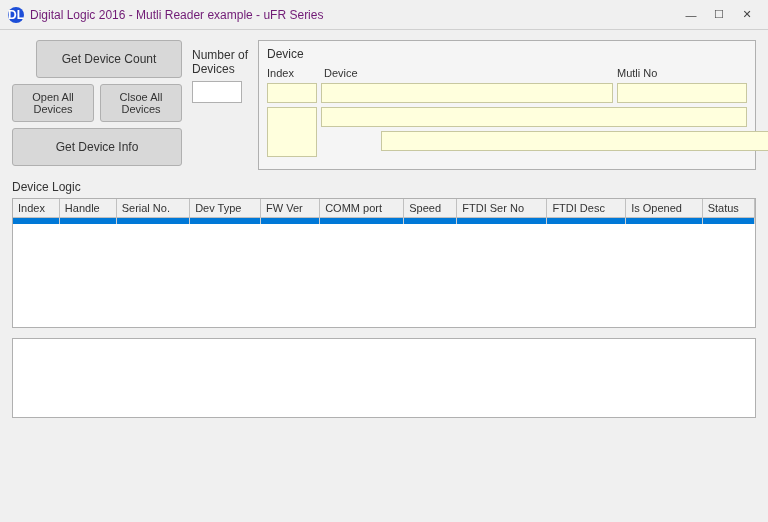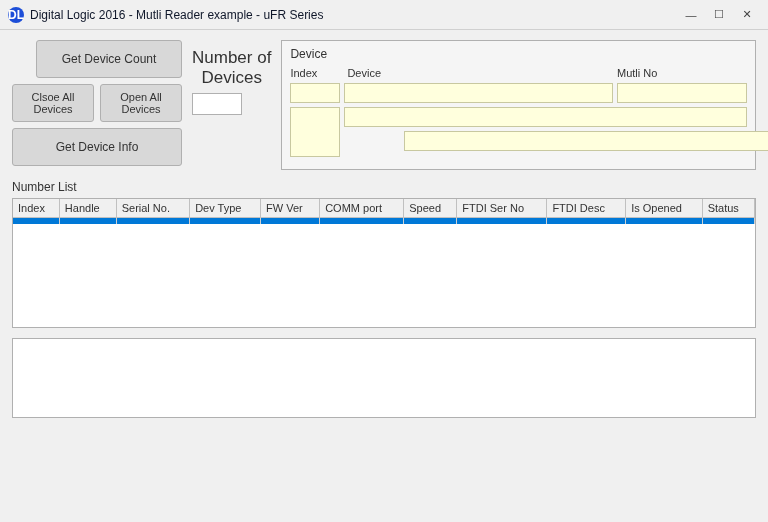--- a/index.html
+++ b/index.html
@@ -41,21 +41,21 @@
       display: flex;
       align-items: center;
       justify-content: center;
       color: white;
       font-size: 9px;
       font-weight: bold;
     }
 
     .title-bar-title {
       font-size: 12px;
-      color: #0f172a;
+      color: #701a75;
     }
 
     .title-bar-controls {
       display: flex;
       gap: 2px;
     }
 
     .title-bar-btn {
       width: 26px;
       height: 18px;
@@ -126,23 +126,22 @@
 
     .number-devices-section {
       display: flex;
       flex-direction: column;
       align-items: flex-start;
       gap: 4px;
       padding-top: 2px;
     }
 
     .number-devices-label {
-      font-size: 17px;
-      color: #333;
-      text-align: center;
+      font-size: 12px;
+      color: #333;
       line-height: 1.2;
     }
 
     .number-devices-input {
       width: 50px;
       height: 22px;
       border: 1px solid #b0b0b0;
       background: white;
       padding: 2px 4px;
     }
@@ -316,22 +315,22 @@
   </div>
 </div>
 
 <div class="main-content">
 
   <div class="top-section">
 
     <div class="left-controls">
       <button class="btn btn-get-count">Get Device Count</button>
       <div class="btn-row">
+        <button class="btn">Open All Devices</button>
         <button class="btn">Clsoe All Devices</button>
-        <button class="btn">Open All Devices</button>
       </div>
       <button class="btn btn-get-info">Get Device Info</button>
     </div>
 
     <div class="number-devices-section" style="margin-top:6px;">
       <label class="number-devices-label" style="white-space:pre-line;">Number of
 Devices</label>
       <input class="number-devices-input" type="text" value="" style="">
     </div>
 
@@ -357,21 +356,21 @@
             <input class="device-input-medium" type="text" style="flex: 0 0 auto; width: 100%;" value="">
             <input class="device-input-medium" type="text" style="flex: 0 0 auto; position: relative; left: 60px; width: calc(100% + 60px);" value="">
           </div>
         </div>
       </div>
     </div>
 
   </div>
 
   <div class="device-list-section">
-    <div class="device-list-title">Number List</div>
+    <div class="device-list-title">Device Logic</div>
     <div class="device-list-container">
       <table class="device-list-table">
         <thead>
           <tr>
             <th>Index</th>
             <th>Handle</th>
             <th>Serial No.</th>
             <th>Dev Type</th>
             <th>FW Ver</th>
             <th>COMM port</th>

